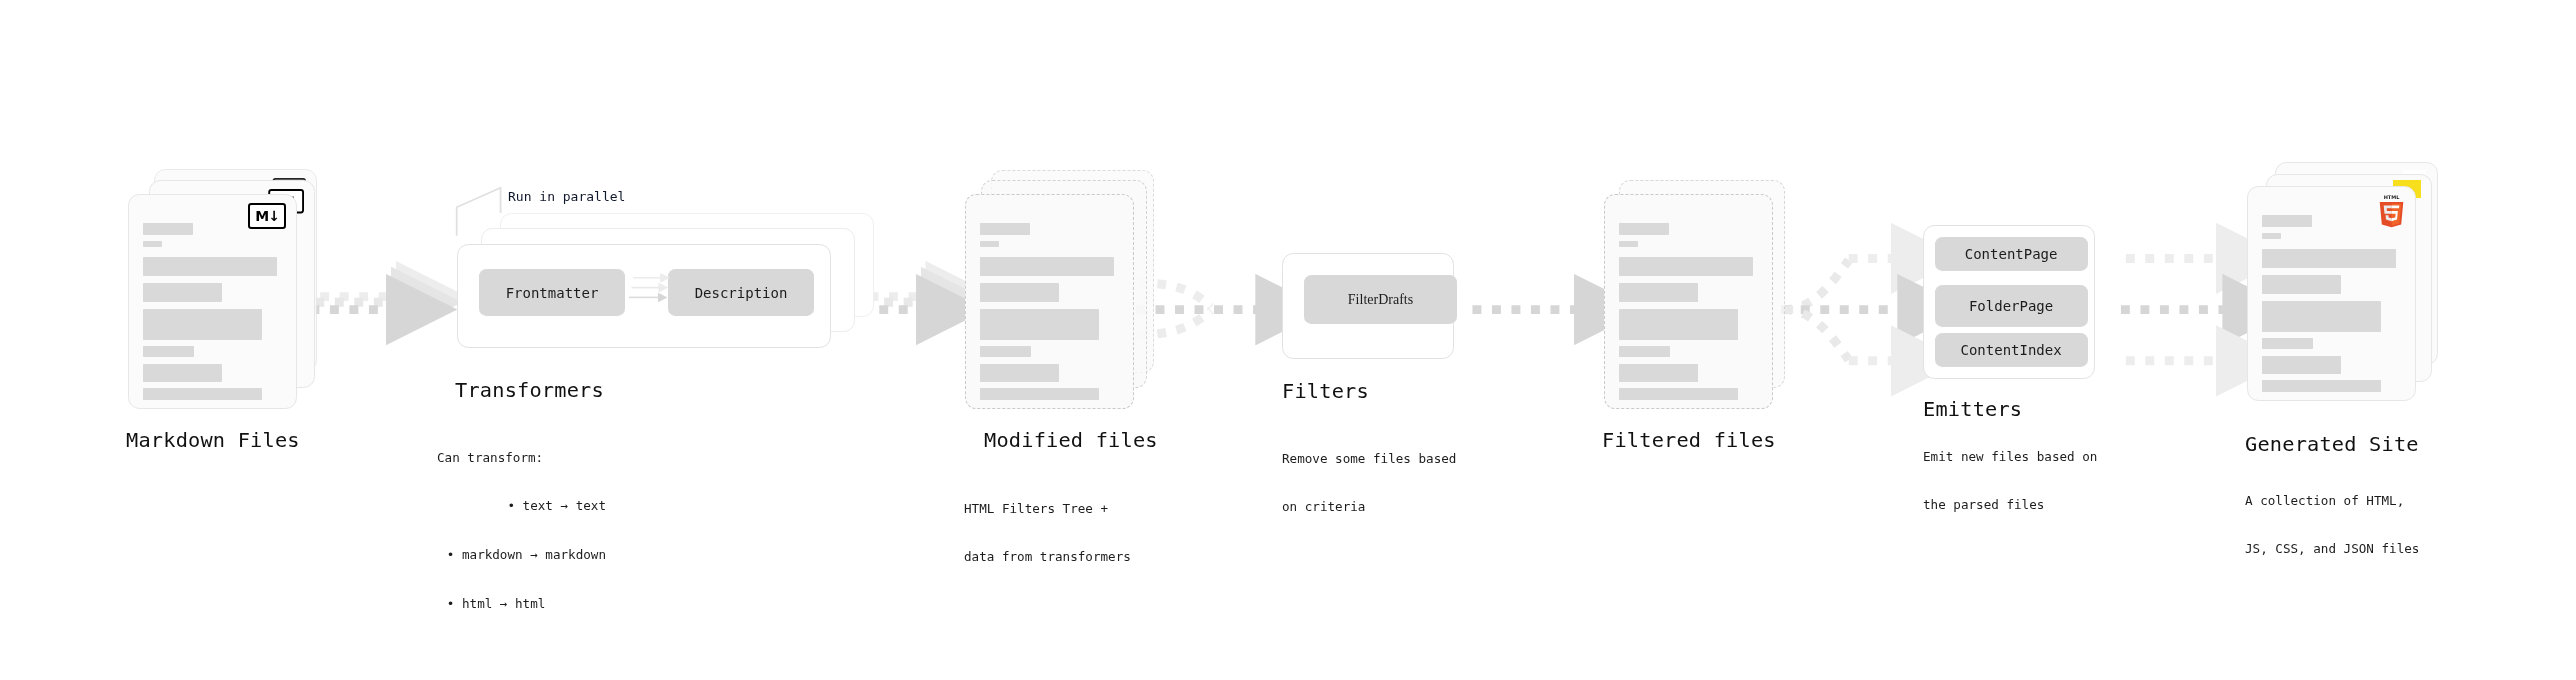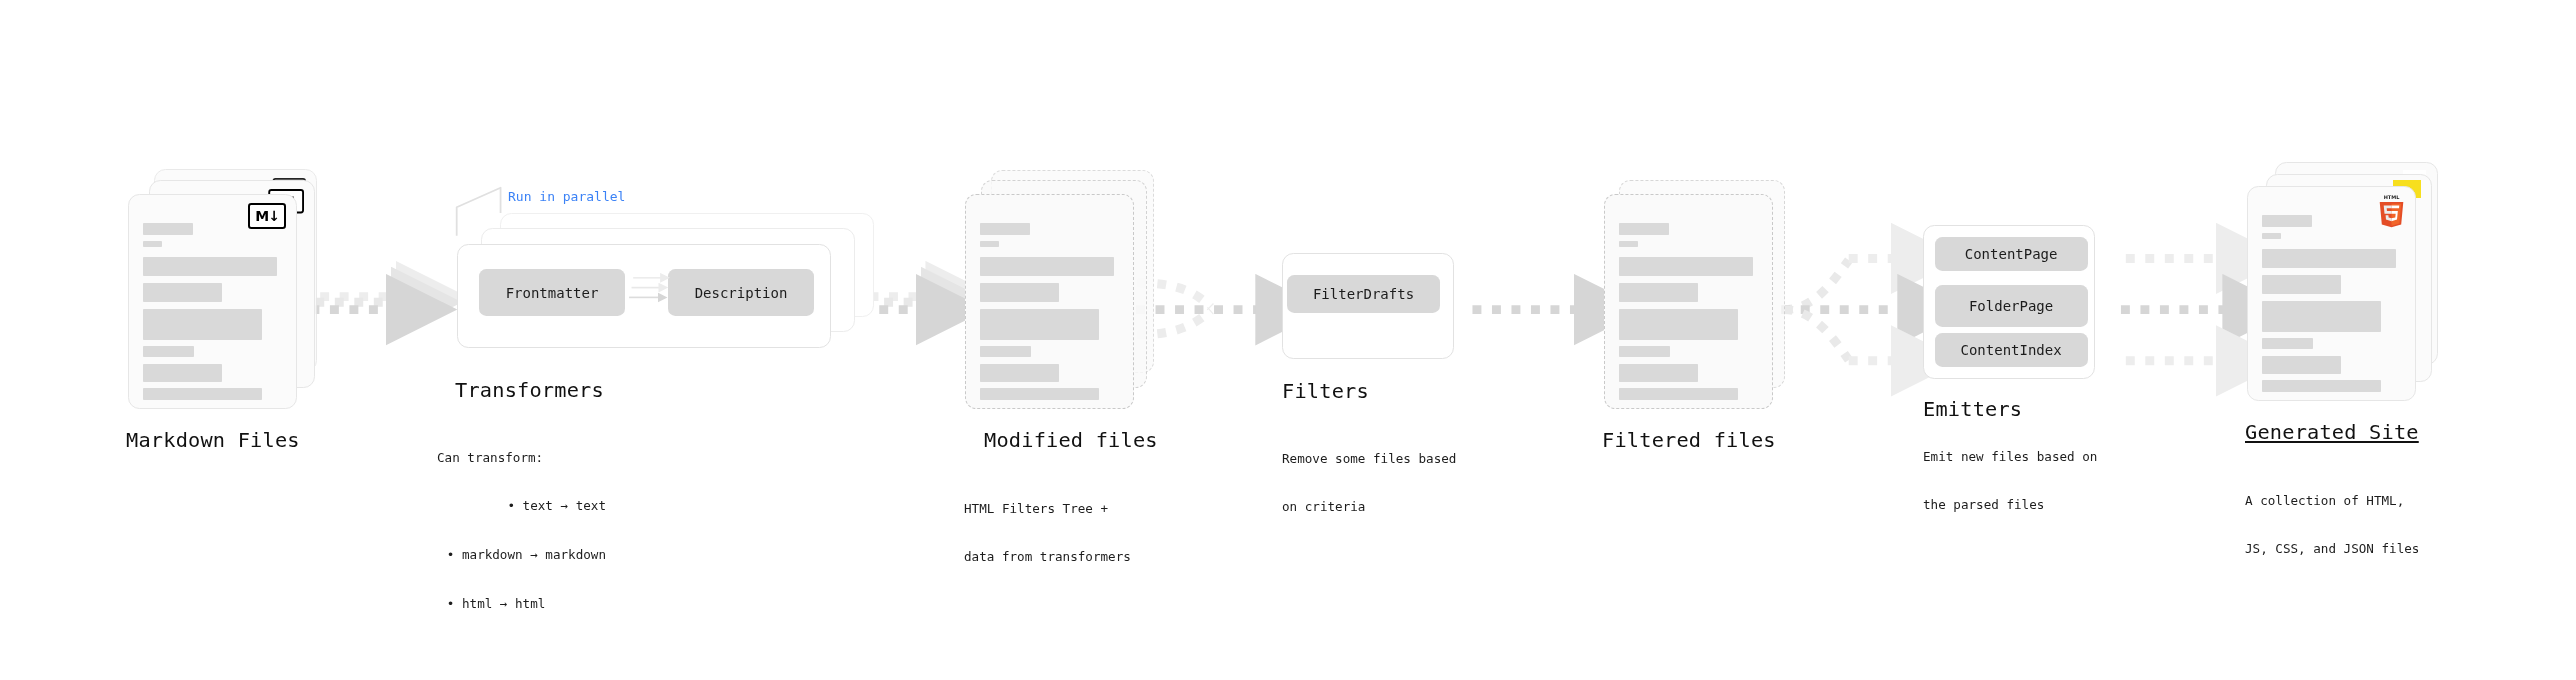--- a/index.html
+++ b/index.html
@@ -86,21 +86,21 @@
     position:absolute;
     font-size:12.6px;
     color:#1d1d1d;
     line-height:16.3px;
     white-space:pre;
   }
   .sub .li{display:block;}
   .mini-note{
     position:absolute;
     font-size:13px;
-    color:#3b82f6;
+    color:#0f172a;
     white-space:nowrap;
   }
 
   
   svg.arrows{position:absolute;left:0;top:0;width:2576px;height:681px;pointer-events:none;}
 </style>
 </head>
 <body>
 
 <div class="canvas">
@@ -245,21 +245,21 @@
     </div>
     <div class="title" style="left:964px;top:428px;padding-left:20px;">Modified files</div>
     <div class="sub" style="left:964px;top:468px;">
       <span class="li">HTML Filters Tree +</span>
       <span class="li">data from transformers</span>
     </div>
   </div>
 
   <div class="node">
     <div class="panel" style="left:1282px;top:253px;width:172px;height:106px;">
-      <div class="chip" style="left:4px;top:21px;width:153px;height:38px;">FilterDrafts</div>
+      <div class="chip" style="left:21px;top:21px;width:153px;height:49px;font-family:Liberation Serif, serif;">FilterDrafts</div>
     </div>
     <div class="title" style="left:1282px;top:379px;">Filters</div>
     <div class="sub" style="left:1282px;top:418px;">
       <span class="li">Remove some files based</span>
       <span class="li">on criteria</span>
     </div>
   </div>
 
   <div class="node">
     <div class="card dashed" style="left:1619px;top:180px;width:166px;height:208px;opacity:0.72;"></div>
@@ -322,21 +322,21 @@
         <div class="bar" style="width:50px;height:12.2px;margin-top:9.8px;"></div>
         <div class="bar" style="width:18.7px;height:5.7px;margin-bottom:9.8px;"></div>
         <div class="bar" style="width:134px;height:19.5px;"></div>
         <div class="bar" style="width:79px;height:19.5px;"></div>
         <div class="bar" style="width:119px;height:31px;"></div>
         <div class="bar" style="width:51px;height:10.6px;"></div>
         <div class="bar" style="width:79px;height:18px;"></div>
         <div class="bar" style="width:119px;height:12.2px;"></div>
       </div>
     </div>
-    <div class="title" style="left:2245px;top:420px;text-decoration:underline;">Generated Site</div>
+    <div class="title" style="left:2245px;top:432px;">Generated Site</div>
     <div class="sub" style="left:2245px;top:460px;">
       <span class="li">A collection of HTML,</span>
       <span class="li">JS, CSS, and JSON files</span>
     </div>
   </div>
 
 </div>
 
 
 </body></html>

